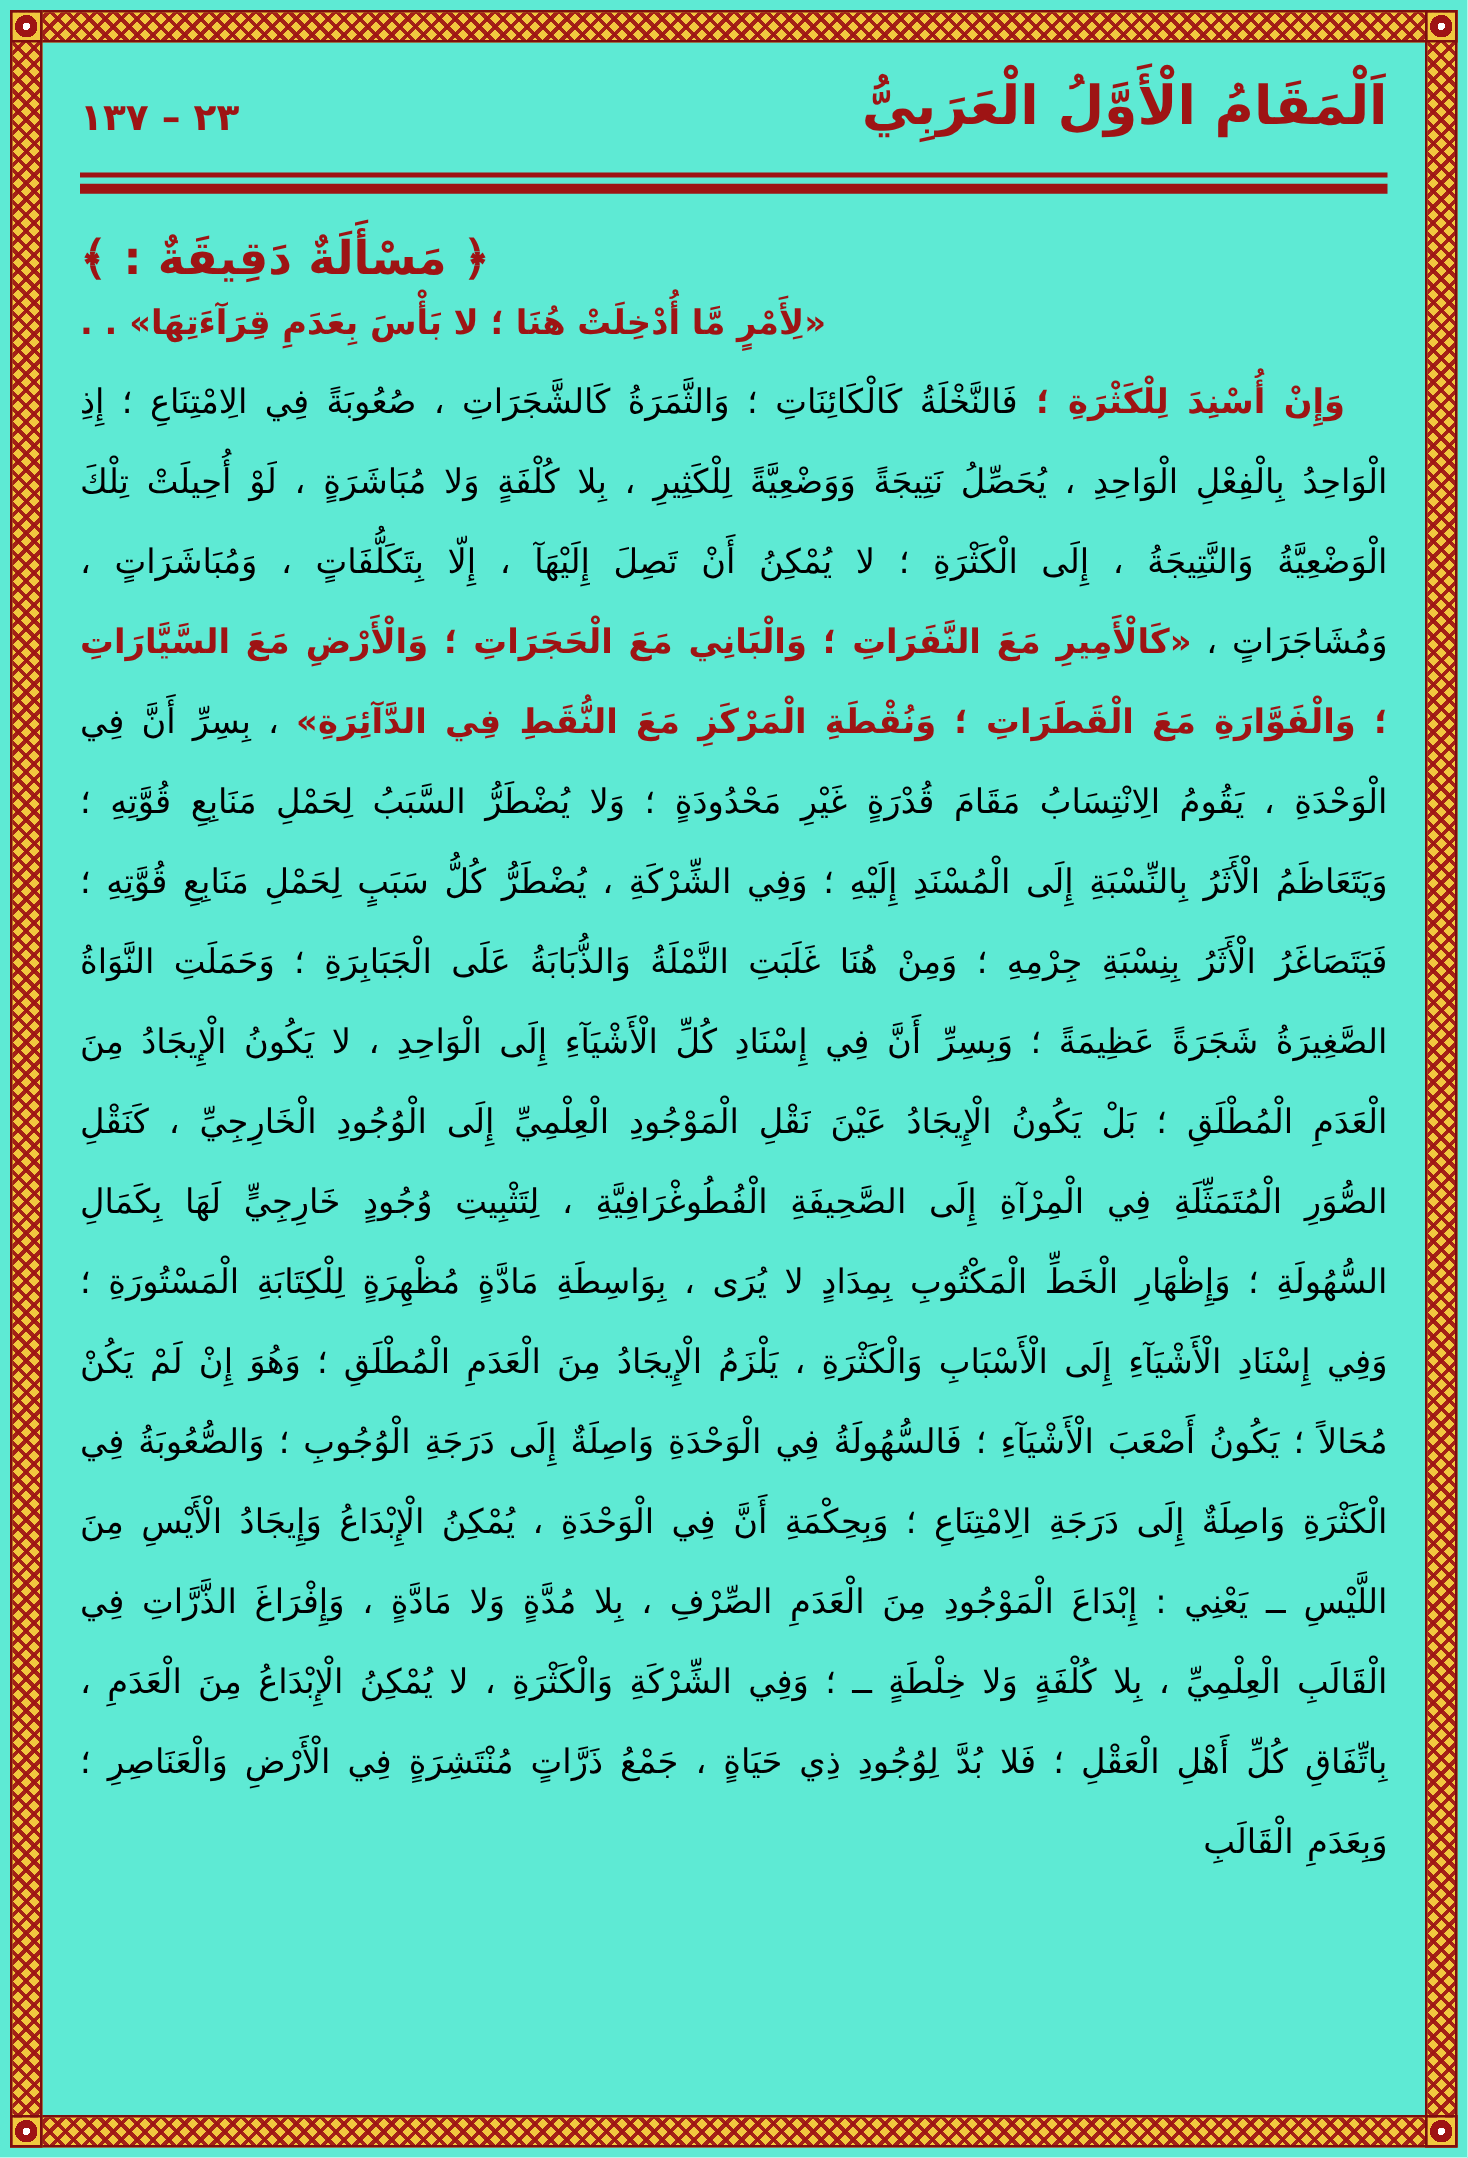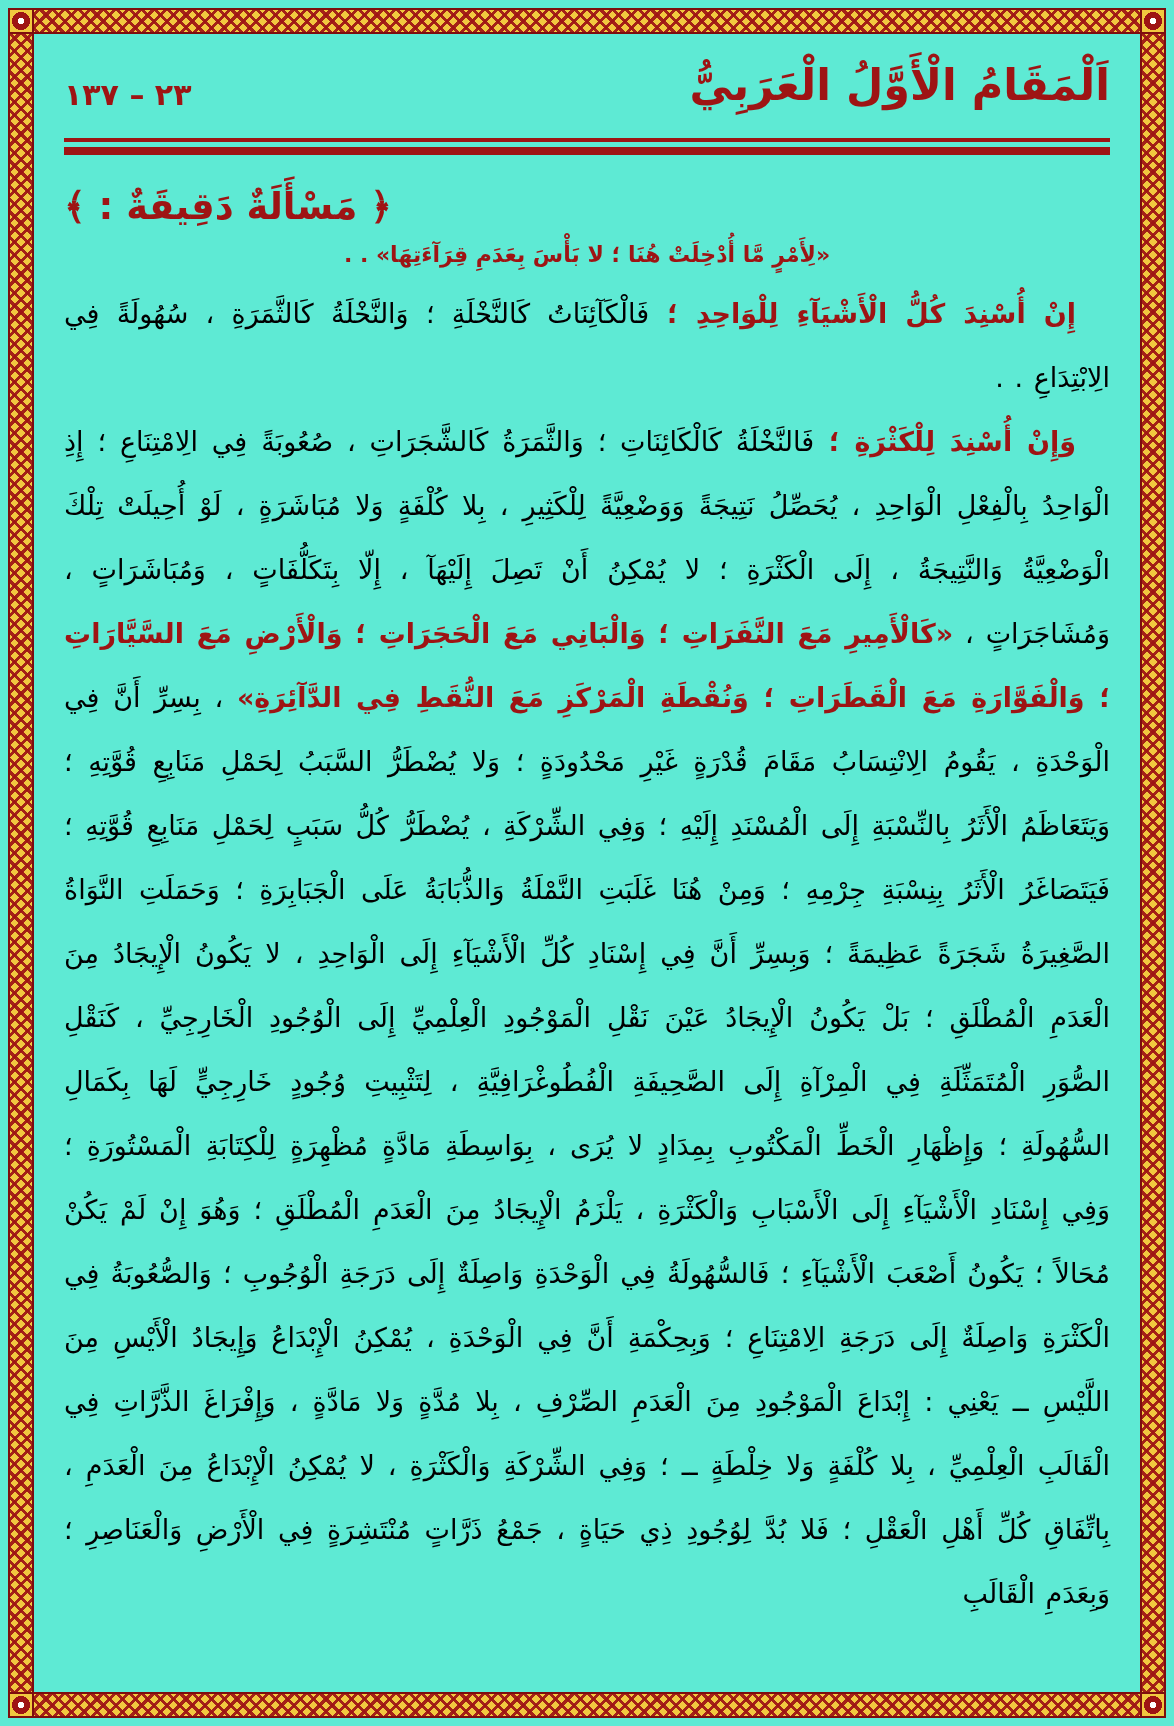--- a/index.html
+++ b/index.html
@@ -56,22 +56,22 @@
   }
   .double-rule{margin-top:12px;}
   .rule-thin{height:4px;background:var(--red);}
   .rule-thick{height:8px;background:var(--red);margin-top:5px;}
 
   .section-heading{
     text-align:left;color:var(--red);
     font-size:37px;font-weight:bold;margin:26px 0 4px 0;line-height:1.4;
   }
   .section-note{
-    text-align:center;color:var(--red);
-    font-weight:bold;font-size:22px;margin:0 0 10px 0;line-height:1.6;
+    text-align:left;color:var(--red);
+    font-weight:bold;font-size:27px;margin:0 0 10px 0;line-height:1.6;
   }
   .para{
     font-size:27px;
     line-height:64px;
     text-align:justify;
     color:#000000;
     margin:0;
     text-indent:34px;
     word-spacing:2px;
   }
@@ -102,18 +102,17 @@
 
     <div class="double-rule">
       <div class="rule-thin"></div>
       <div class="rule-thick"></div>
     </div>
 
     <h2 class="section-heading">﴿ مَسْأَلَةٌ دَقِيقَةٌ : ﴾</h2>
 
     <div class="section-note">«لِأَمْرٍ مَّا أُدْخِلَتْ هُنَا ؛ لا بَأْسَ بِعَدَمِ قِرَآءَتِهَا» . .</div>
 
-    <p class="para"><span class="seg red">إِنْ أُسْنِدَ كُلُّ الْأَشْيَآءِ لِلْوَاحِدِ ؛ </span><span class="seg">فَالْكَآئِنَاتُ كَالنَّخْلَةِ ؛ وَالنَّخْلَةُ كَالثَّمَرَةِ ، سُهُولَةً فِي الِابْتِدَاعِ . .</span></p>
 
     <p class="para"><span class="seg red">وَإِنْ أُسْنِدَ لِلْكَثْرَةِ ؛ </span><span class="seg">فَالنَّخْلَةُ كَالْكَائِنَاتِ ؛ وَالثَّمَرَةُ كَالشَّجَرَاتِ ، صُعُوبَةً فِي الِامْتِنَاعِ ؛ إِذِ الْوَاحِدُ بِالْفِعْلِ الْوَاحِدِ ، يُحَصِّلُ نَتِيجَةً وَوَضْعِيَّةً لِلْكَثِيرِ ، بِلا كُلْفَةٍ وَلا مُبَاشَرَةٍ ، لَوْ أُحِيلَتْ تِلْكَ الْوَضْعِيَّةُ وَالنَّتِيجَةُ ، إِلَى الْكَثْرَةِ ؛ لا يُمْكِنُ أَنْ تَصِلَ إِلَيْهَآ ، إِلّا بِتَكَلُّفَاتٍ ، وَمُبَاشَرَاتٍ ، وَمُشَاجَرَاتٍ ، </span><span class="seg red">«كَالْأَمِيرِ مَعَ النَّفَرَاتِ ؛ وَالْبَانِي مَعَ الْحَجَرَاتِ ؛ وَالْأَرْضِ مَعَ السَّيَّارَاتِ ؛ وَالْفَوَّارَةِ مَعَ الْقَطَرَاتِ ؛ وَنُقْطَةِ الْمَرْكَزِ مَعَ النُّقَطِ فِي الدَّآئِرَةِ»</span><span class="seg"> ، بِسِرِّ أَنَّ فِي الْوَحْدَةِ ، يَقُومُ الِانْتِسَابُ مَقَامَ قُدْرَةٍ غَيْرِ مَحْدُودَةٍ ؛ وَلا يُضْطَرُّ السَّبَبُ لِحَمْلِ مَنَابِعِ قُوَّتِهِ ؛ وَيَتَعَاظَمُ الْأَثَرُ بِالنِّسْبَةِ إِلَى الْمُسْنَدِ إِلَيْهِ ؛ وَفِي الشِّرْكَةِ ، يُضْطَرُّ كُلُّ سَبَبٍ لِحَمْلِ مَنَابِعِ قُوَّتِهِ ؛ فَيَتَصَاغَرُ الْأَثَرُ بِنِسْبَةِ جِرْمِهِ ؛ وَمِنْ هُنَا غَلَبَتِ النَّمْلَةُ وَالذُّبَابَةُ عَلَى الْجَبَابِرَةِ ؛ وَحَمَلَتِ النَّوَاةُ الصَّغِيرَةُ شَجَرَةً عَظِيمَةً ؛ وَبِسِرِّ أَنَّ فِي إِسْنَادِ كُلِّ الْأَشْيَآءِ إِلَى الْوَاحِدِ ، لا يَكُونُ الْإِيجَادُ مِنَ الْعَدَمِ الْمُطْلَقِ ؛ بَلْ يَكُونُ الْإِيجَادُ عَيْنَ نَقْلِ الْمَوْجُودِ الْعِلْمِيِّ إِلَى الْوُجُودِ الْخَارِجِيِّ ، كَنَقْلِ الصُّوَرِ الْمُتَمَثِّلَةِ فِي الْمِرْآةِ إِلَى الصَّحِيفَةِ الْفُطُوغْرَافِيَّةِ ، لِتَثْبِيتِ وُجُودٍ خَارِجِيٍّ لَهَا بِكَمَالِ السُّهُولَةِ ؛ وَإِظْهَارِ الْخَطِّ الْمَكْتُوبِ بِمِدَادٍ لا يُرَى ، بِوَاسِطَةِ مَادَّةٍ مُظْهِرَةٍ لِلْكِتَابَةِ الْمَسْتُورَةِ ؛ وَفِي إِسْنَادِ الْأَشْيَآءِ إِلَى الْأَسْبَابِ وَالْكَثْرَةِ ، يَلْزَمُ الْإِيجَادُ مِنَ الْعَدَمِ الْمُطْلَقِ ؛ وَهُوَ إِنْ لَمْ يَكُنْ مُحَالاً ؛ يَكُونُ أَصْعَبَ الْأَشْيَآءِ ؛ فَالسُّهُولَةُ فِي الْوَحْدَةِ وَاصِلَةٌ إِلَى دَرَجَةِ الْوُجُوبِ ؛ وَالصُّعُوبَةُ فِي الْكَثْرَةِ وَاصِلَةٌ إِلَى دَرَجَةِ الِامْتِنَاعِ ؛ وَبِحِكْمَةِ أَنَّ فِي الْوَحْدَةِ ، يُمْكِنُ الْإِبْدَاعُ وَإِيجَادُ الْأَيْسِ مِنَ اللَّيْسِ ــ يَعْنِي : إِبْدَاعَ الْمَوْجُودِ مِنَ الْعَدَمِ الصِّرْفِ ، بِلا مُدَّةٍ وَلا مَادَّةٍ ، وَإِفْرَاغَ الذَّرَّاتِ فِي الْقَالَبِ الْعِلْمِيِّ ، بِلا كُلْفَةٍ وَلا خِلْطَةٍ ــ ؛ وَفِي الشِّرْكَةِ وَالْكَثْرَةِ ، لا يُمْكِنُ الْإِبْدَاعُ مِنَ الْعَدَمِ ، بِاتِّفَاقِ كُلِّ أَهْلِ الْعَقْلِ ؛ فَلا بُدَّ لِوُجُودِ ذِي حَيَاةٍ ، جَمْعُ ذَرَّاتٍ مُنْتَشِرَةٍ فِي الْأَرْضِ وَالْعَنَاصِرِ ؛ وَبِعَدَمِ الْقَالَبِ</span></p>
 
   </div>
 </div>
 
 </body></html>

